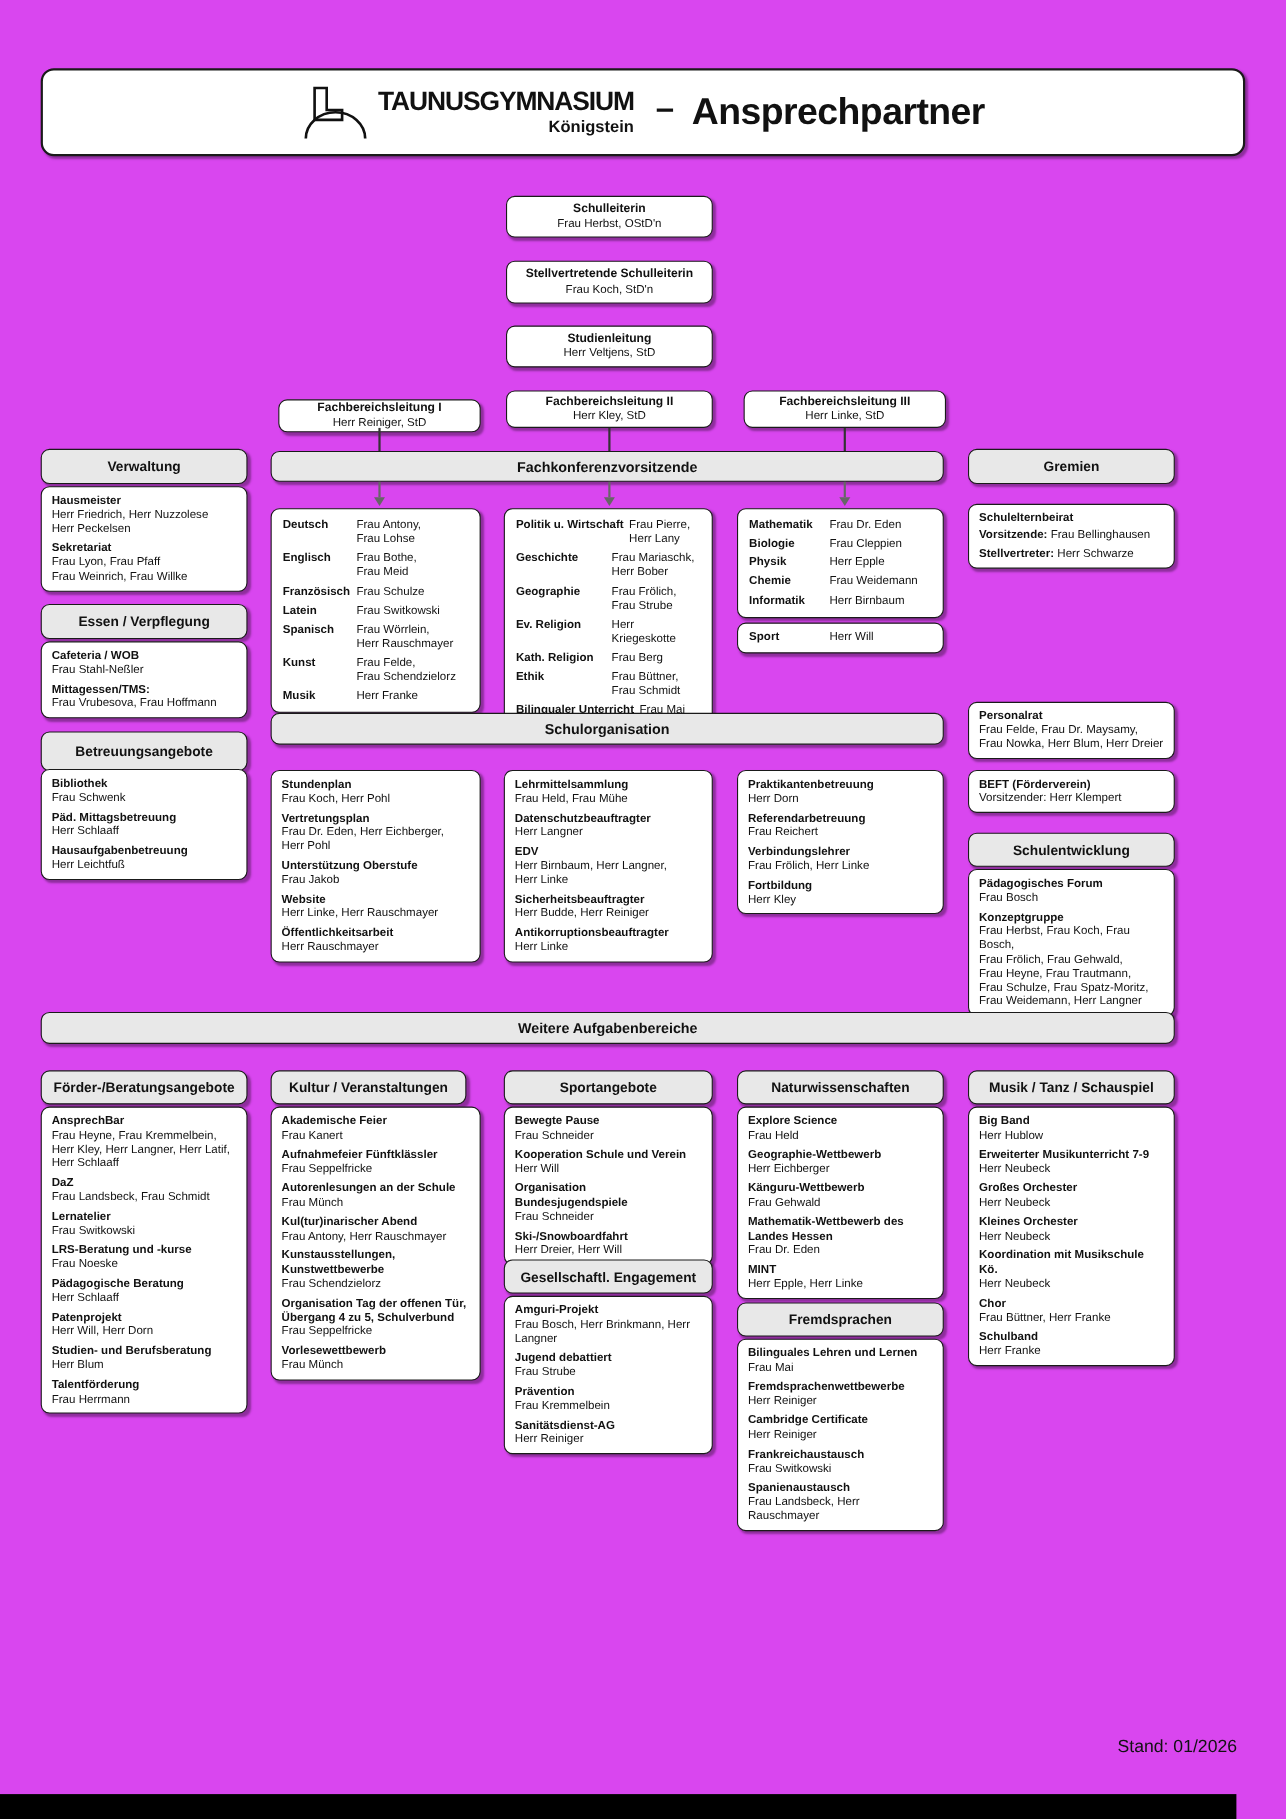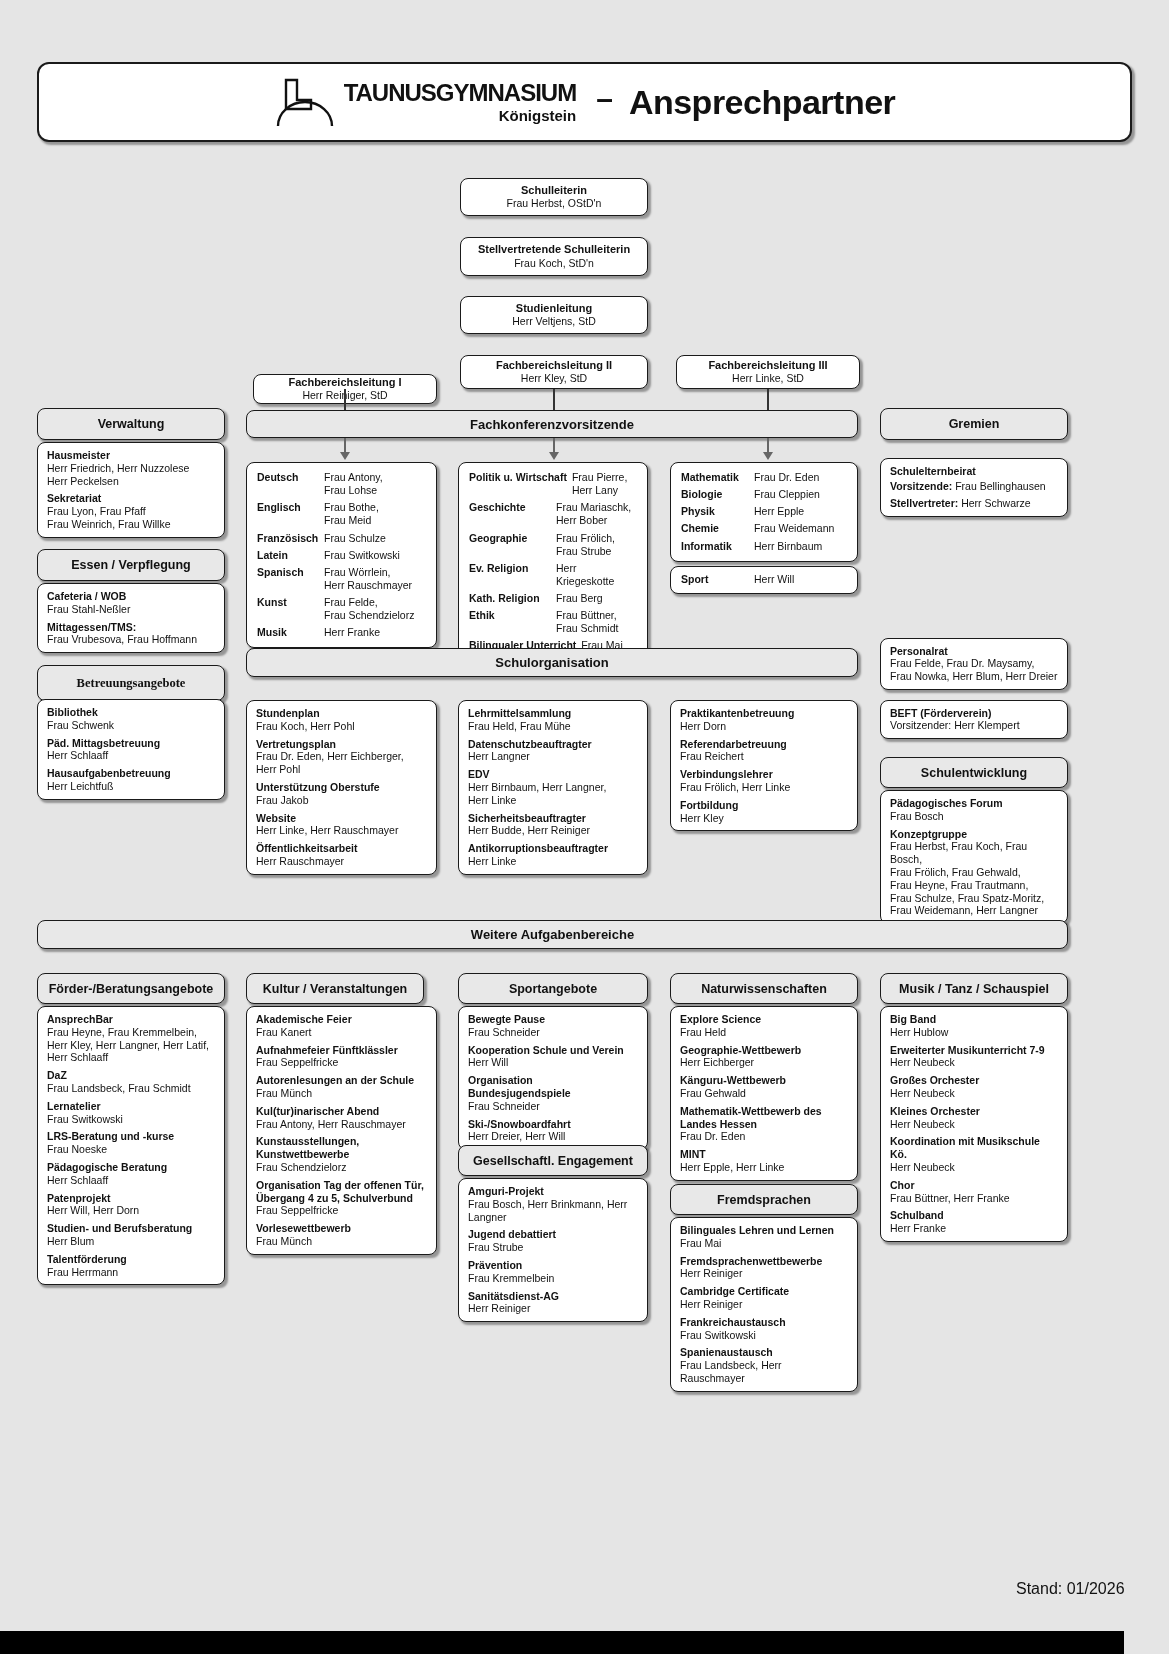--- a/index.html
+++ b/index.html
@@ -1,16 +1,16 @@
 <!DOCTYPE html>
 <html><head>
 <meta charset="utf-8">
 <style>
   html,body{margin:0;padding:0;background:#fff;}
-  #page{position:relative;width:1169px;height:1654px;background:#e5e5e5;
+  #page{position:relative;width:1169px;height:1654px;background:#d946ef;
         font-family:"Liberation Sans",sans-serif;color:#111;overflow:hidden;}
 
   .abs{position:absolute;box-sizing:border-box;}
 
   
   .titlebox{border:2px solid #1a1a1a;border-radius:12px;background:#fff;
             box-shadow:2.5px 2.5px 2px rgba(0,0,0,0.35);
             display:flex;align-items:center;justify-content:center;}
   .logo-wrap{display:flex;align-items:center;gap:6px;}
   .logo-text{display:flex;flex-direction:column;align-items:flex-end;line-height:1;}
@@ -97,21 +97,21 @@
   </div>
   <div class="abs pbox" style="left:460px;top:237px;width:188px;height:39px;">
     <div class="p-title">Stellvertretende Schulleiterin</div>
     <div class="p-person">Frau Koch, StD'n</div>
   </div>
   <div class="abs pbox" style="left:460px;top:296px;width:188px;height:38px;">
     <div class="p-title">Studienleitung</div>
     <div class="p-person">Herr Veltjens, StD</div>
   </div>
 
-  <div class="abs pbox" style="left:253px;top:374px;width:184px;height:30px;">
+  <div class="abs pbox" style="left:253px;top:363px;width:184px;height:30px;">
     <div class="p-title">Fachbereichsleitung I</div>
     <div class="p-person">Herr Reiniger, StD</div>
   </div>
   <div class="abs pbox" style="left:460px;top:355px;width:188px;height:34px;">
     <div class="p-title">Fachbereichsleitung II</div>
     <div class="p-person">Herr Kley, StD</div>
   </div>
   <div class="abs pbox" style="left:676px;top:355px;width:184px;height:34px;">
     <div class="p-title">Fachbereichsleitung III</div>
     <div class="p-person">Herr Linke, StD</div>
@@ -142,21 +142,21 @@
   <div class="entry">
         <div class="entry-label">Cafeteria / WOB</div>
         <div class="entry-names">Frau Stahl-Neßler</div>
       </div>
       <div class="entry">
         <div class="entry-label">Mittagessen/TMS:</div>
         <div class="entry-names">Frau Vrubesova, Frau Hoffmann</div>
       </div>
     </div>
 
-  <div class="abs hdr" style="left:37px;top:665px;width:188px;height:36px;font-family:Liberation Serif, serif;">Betreuungsangebote</div>
+  <div class="abs hdr" style="left:37px;top:665px;width:188px;height:36px;">Betreuungsangebote</div>
   <div class="abs box" style="left:37px;top:699px;width:188px;min-height:86px;">
 
   <div class="entry">
         <div class="entry-label">Bibliothek</div>
         <div class="entry-names">Frau Schwenk</div>
       </div>
       <div class="entry">
         <div class="entry-label">Päd. Mittagsbetreuung</div>
         <div class="entry-names">Herr Schlaaff</div>
       </div>

